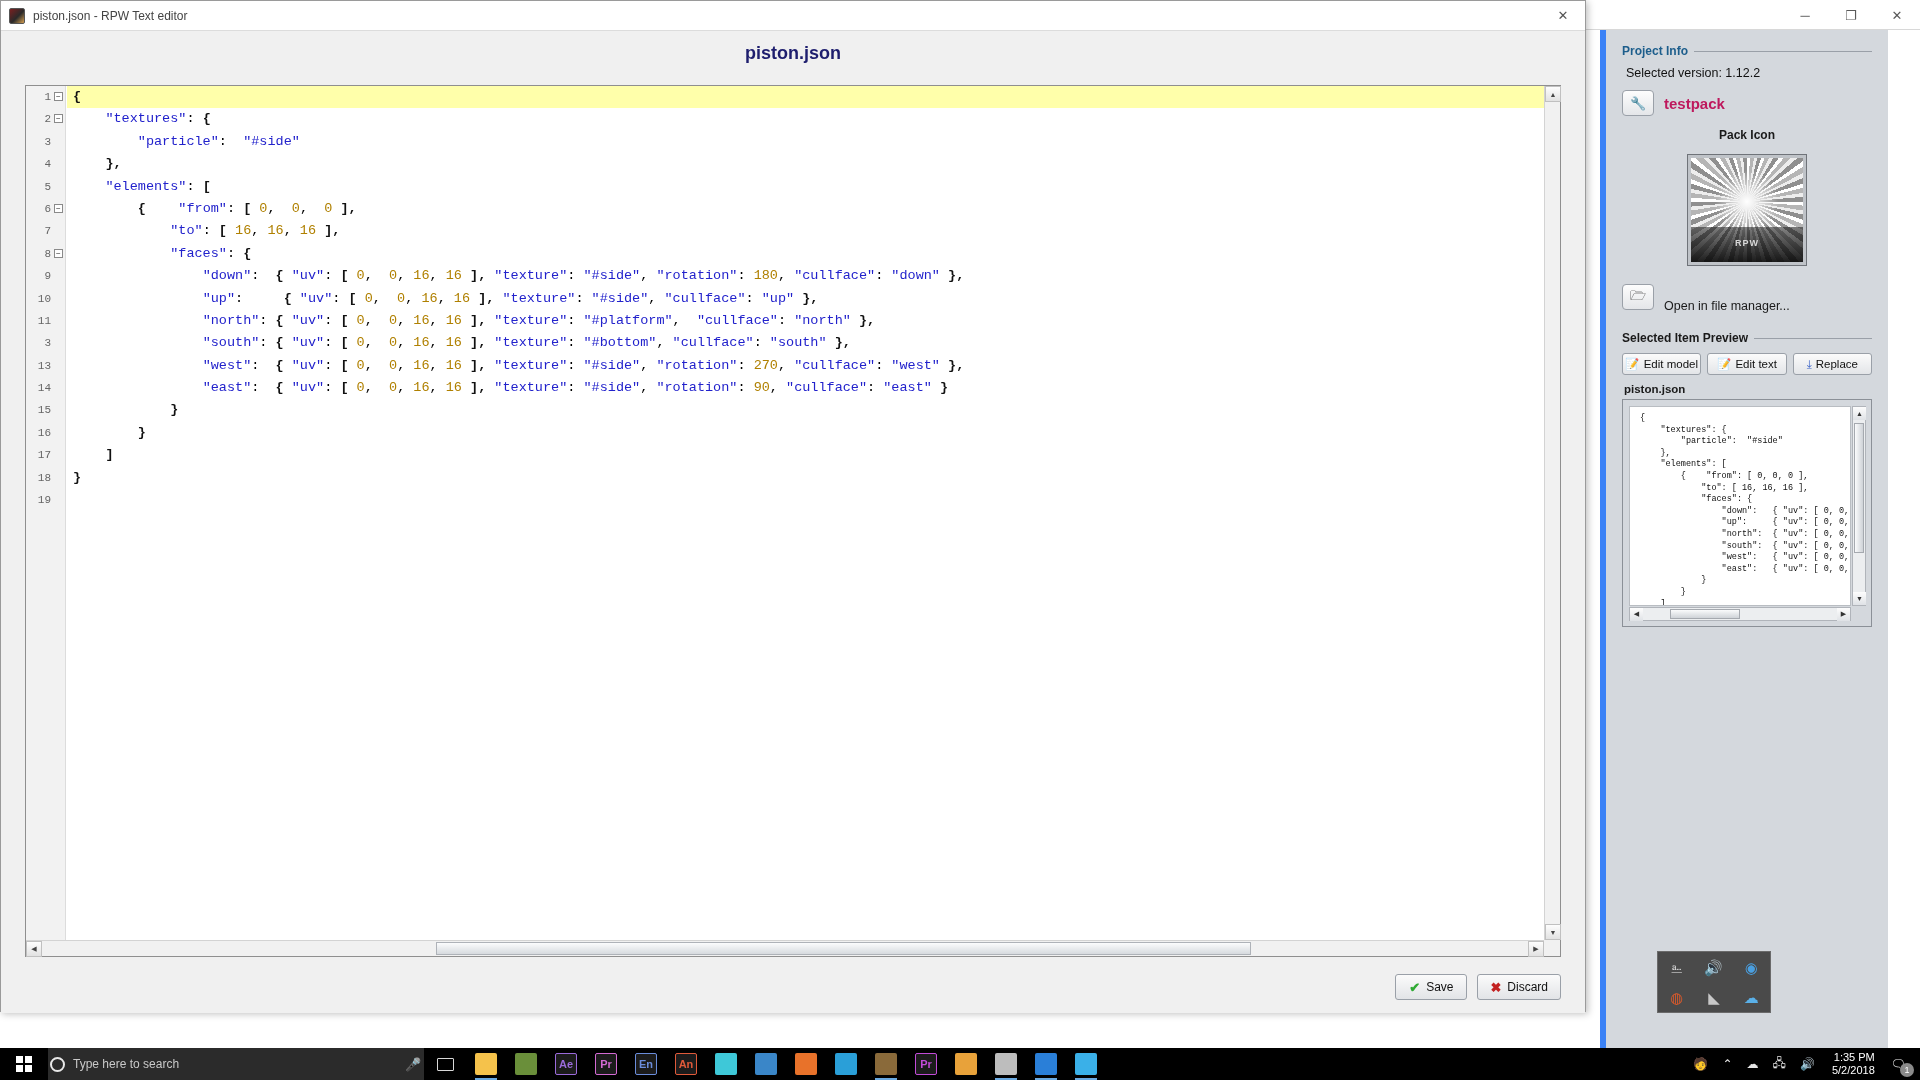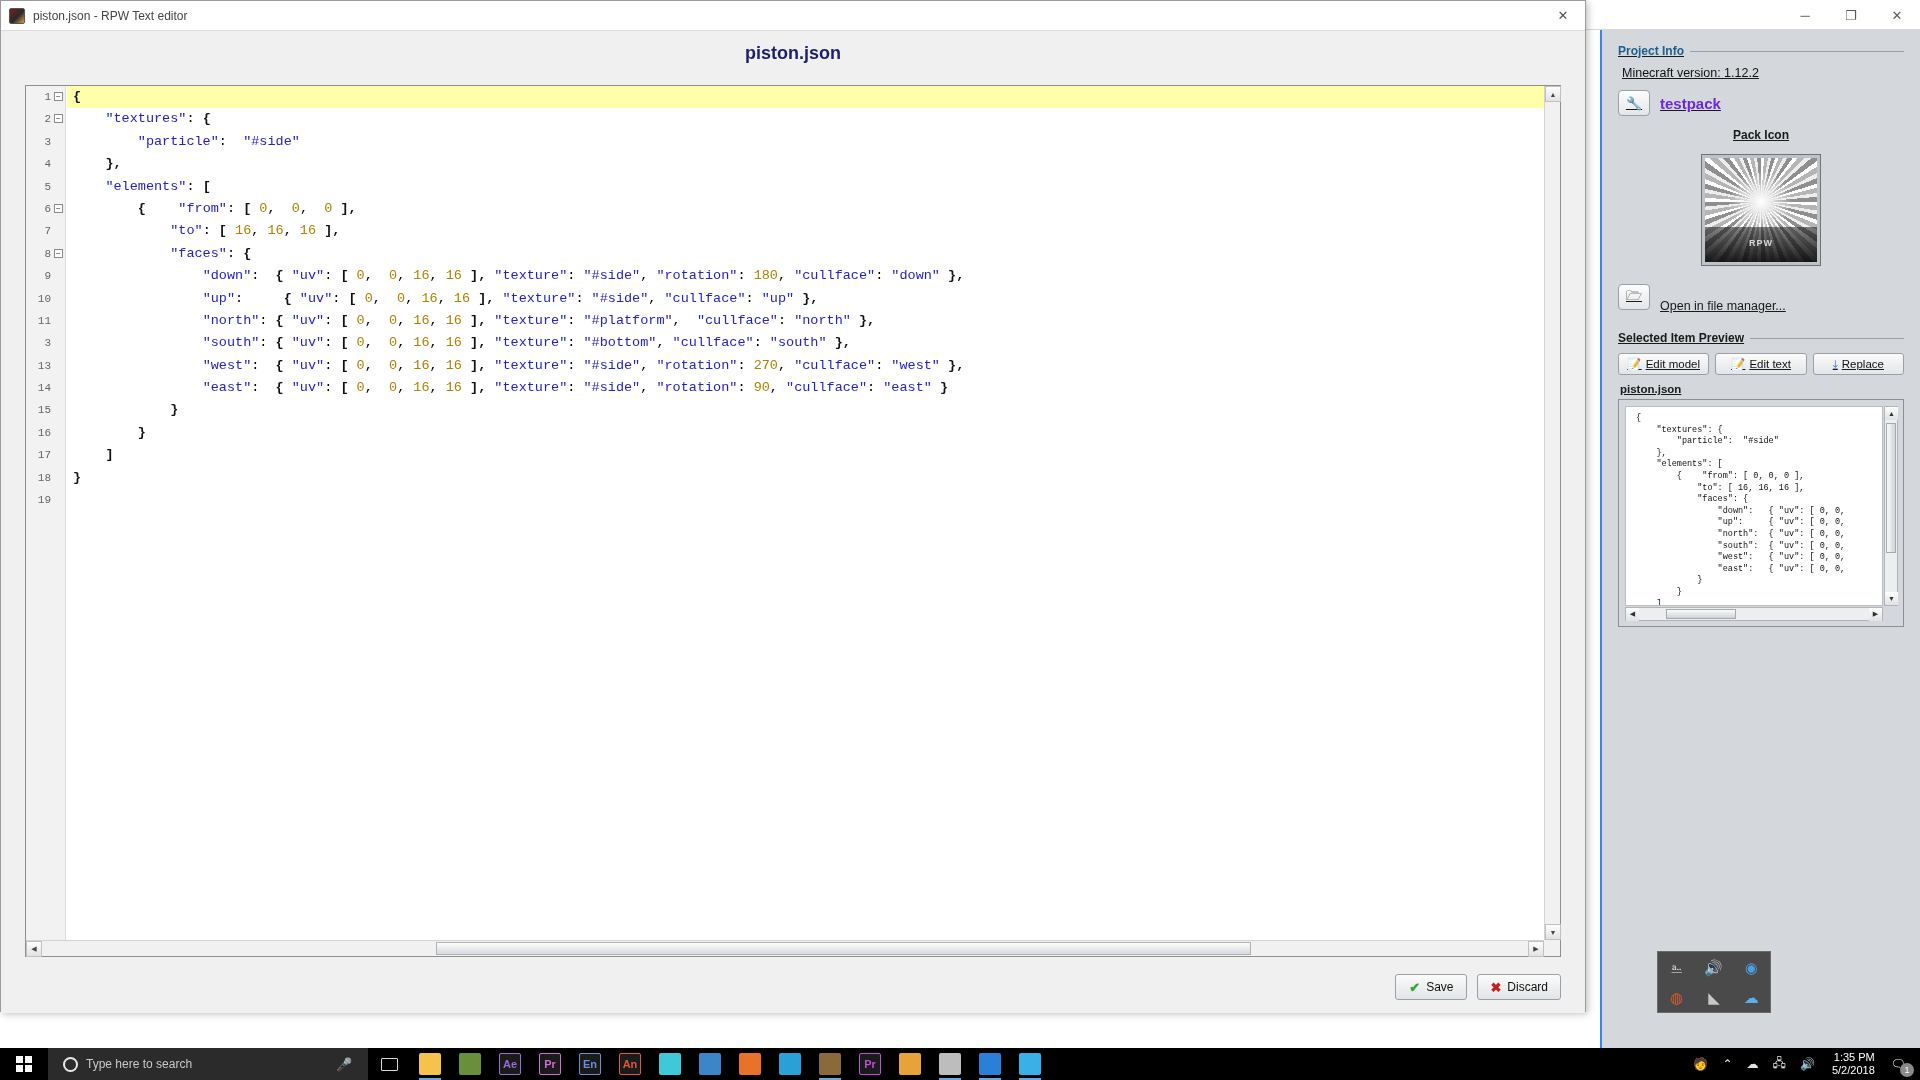--- a/index.html
+++ b/index.html
@@ -24,44 +24,44 @@
     position: absolute; right: 0; top: 0; height: 30px;
     display: flex; align-items: center;
   }
   .win-btn {
     width: 46px; height: 30px; display: flex; align-items: center; justify-content: center;
     color: #5a5a5a; font-size: 13px; line-height: 1;
   }
 
   .right-panel {
     position: absolute; left: 1600px; top: 30px;
-    width: 320px; height: 1018px;
+    width: 288px; height: 1018px;
     background: #d4d8dd;
-    border-left: 2px solid #3b82f6;
+    border-left: 6px solid #3b82f6;
     padding: 14px 16px 0 16px;
-    font-size: 12px; color: #1a1a1a; text-decoration: underline;
+    font-size: 12px; color: #1a1a1a;
   }
   .section-head {
     display: flex; align-items: center; gap: 6px;
     font-weight: bold; font-size: 12px; margin-bottom: 8px;
   }
   .section-head.blue { color: #1d5e8c; }
   .section-head .rule { flex: 1; height: 1px; background: #9aa0a8; }
 
   .mc-version { font-size: 12.5px; color: #111; margin: 2px 0 10px 4px; }
 
   .row-btn { display: flex; align-items: center; gap: 10px; margin-bottom: 12px; }
   .sq-btn {
     width: 32px; height: 26px;
     background: linear-gradient(#fdfdfd, #e4e6e9);
     border: 1px solid #9aa0a8; border-radius: 4px;
     display: flex; align-items: center; justify-content: center;
     font-size: 13px;
   }
-  .pack-name { font-size: 15px; font-weight: bold; color: #6d28d9; }
+  .pack-name { font-size: 15px; font-weight: bold; color: #be185d; }
   .link-txt { font-size: 12.5px; color: #1a1a1a; margin-top: 19px; }
 
   .packicon-wrap { text-align: center; margin: 2px 0 14px 0; }
   .packicon-label { font-size: 12px; font-weight: bold; margin-bottom: 12px; }
   .packicon-frame {
     width: 120px; height: 112px; margin: 0 auto;
     border: 1px solid #6f7379; background: #bfc3c8; padding: 3px;
   }
   .packicon-img {
     width: 100%; height: 100%;
@@ -235,22 +235,22 @@
   }
   .start-btn {
     width: 48px; height: 32px; display: flex; align-items: center; justify-content: center;
   }
   .win-logo {
     width: 16px; height: 16px;
     display: grid; grid-template-columns: 1fr 1fr; grid-template-rows: 1fr 1fr; gap: 2px;
   }
   .win-logo i { background: #ffffff; display: block; }
   .search-box {
-    width: 320px; height: 32px; background: #2b2b2b;
-    display: flex; align-items: center; gap: 8px; padding: 0 15px;
+    width: 376px; height: 32px; background: #2b2b2b;
+    display: flex; align-items: center; gap: 8px; padding: 0 2px;
   }
   .search-o {
     width: 15px; height: 15px; border: 2px solid #e8e8e8; border-radius: 50%;
   }
   .search-ph { font-size: 12px; color: #c9c9c9; }
   .mic { margin-left: auto; font-size: 13px; color: #d0d0d0; }
   .taskview { width: 42px; height: 32px; display: flex; align-items: center; justify-content: center; }
   .tv-ic { width: 17px; height: 13px; border: 1.5px solid #d8d8d8; border-radius: 1px; }
 
   .tb-apps { display: flex; align-items: center; gap: 0; }
@@ -303,21 +303,21 @@
       </div>
     </div>
 
     <div class="right-panel">
 
       <div class="section-head blue">
         <span>Project Info</span>
         <span class="rule"></span>
       </div>
 
-      <div class="mc-version">Minecraft version: 1.12.2</div>
+      <div class="mc-version">Selected version: 1.12.2</div>
 
       <div class="row-btn">
         <div class="sq-btn">
           <span>🔧</span>
         </div>
         <div class="pack-name">testpack</div>
       </div>
 
       <div class="packicon-wrap">
         <div class="packicon-label">Pack Icon</div>

